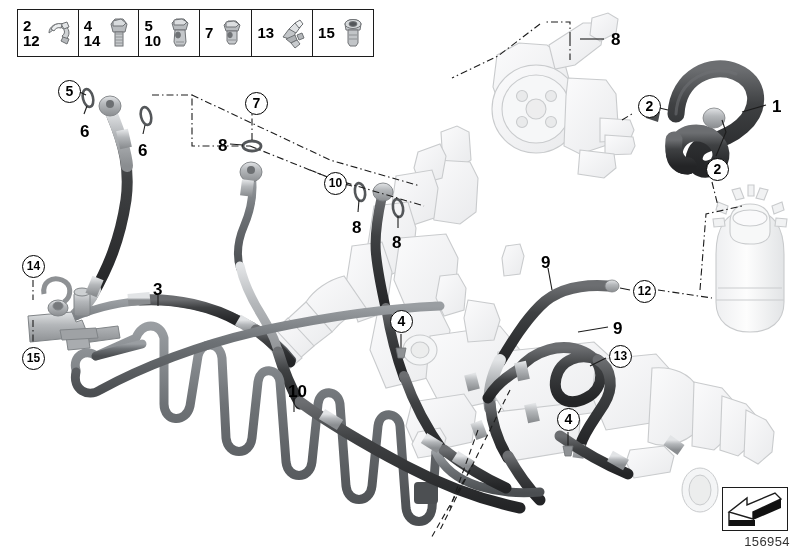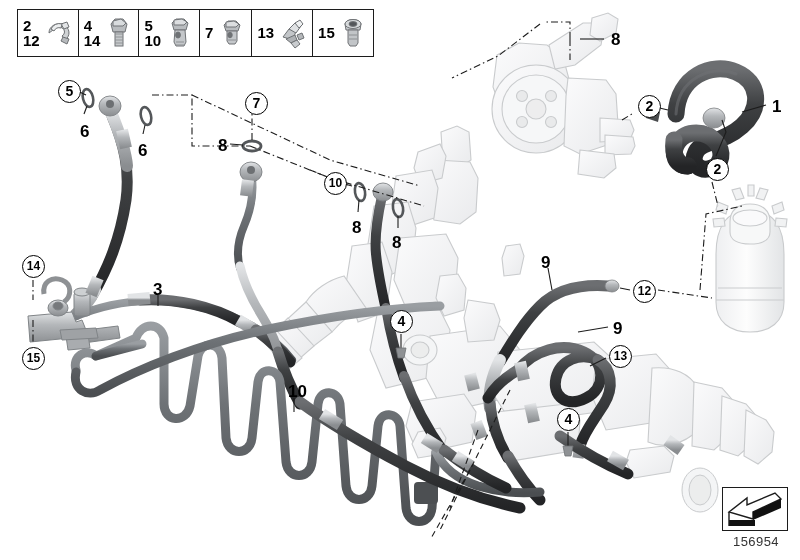--- a/index.html
+++ b/index.html
@@ -31,21 +31,21 @@
   svg.layer{position:absolute;left:0;top:0;width:800px;height:560px;
             overflow:visible;}
   #ghost{z-index:5;}
   #pipes{z-index:12;}
   #leads{z-index:30;}
 
   
   #stamp{position:absolute;left:722px;top:487px;width:66px;height:44px;
          border:1.4px solid #1c1c1c;background:#fff;box-sizing:border-box;}
   #stampnum{position:absolute;left:722px;top:534px;width:68px;
-            text-align:center;font-size:13px;letter-spacing:.4px;color:#333;}
+            text-align:right;font-size:13px;letter-spacing:.4px;color:#333;}
 </style>
 </head>
 <body>
 
 <div id="stage">
 
   <svg class="layer" id="ghost" viewBox="0 0 800 560">
     <defs>
       <linearGradient id="gg" x1="0" y1="0" x2="1" y2="1">
         <stop offset="0" stop-color="#fbfbfc"></stop>

